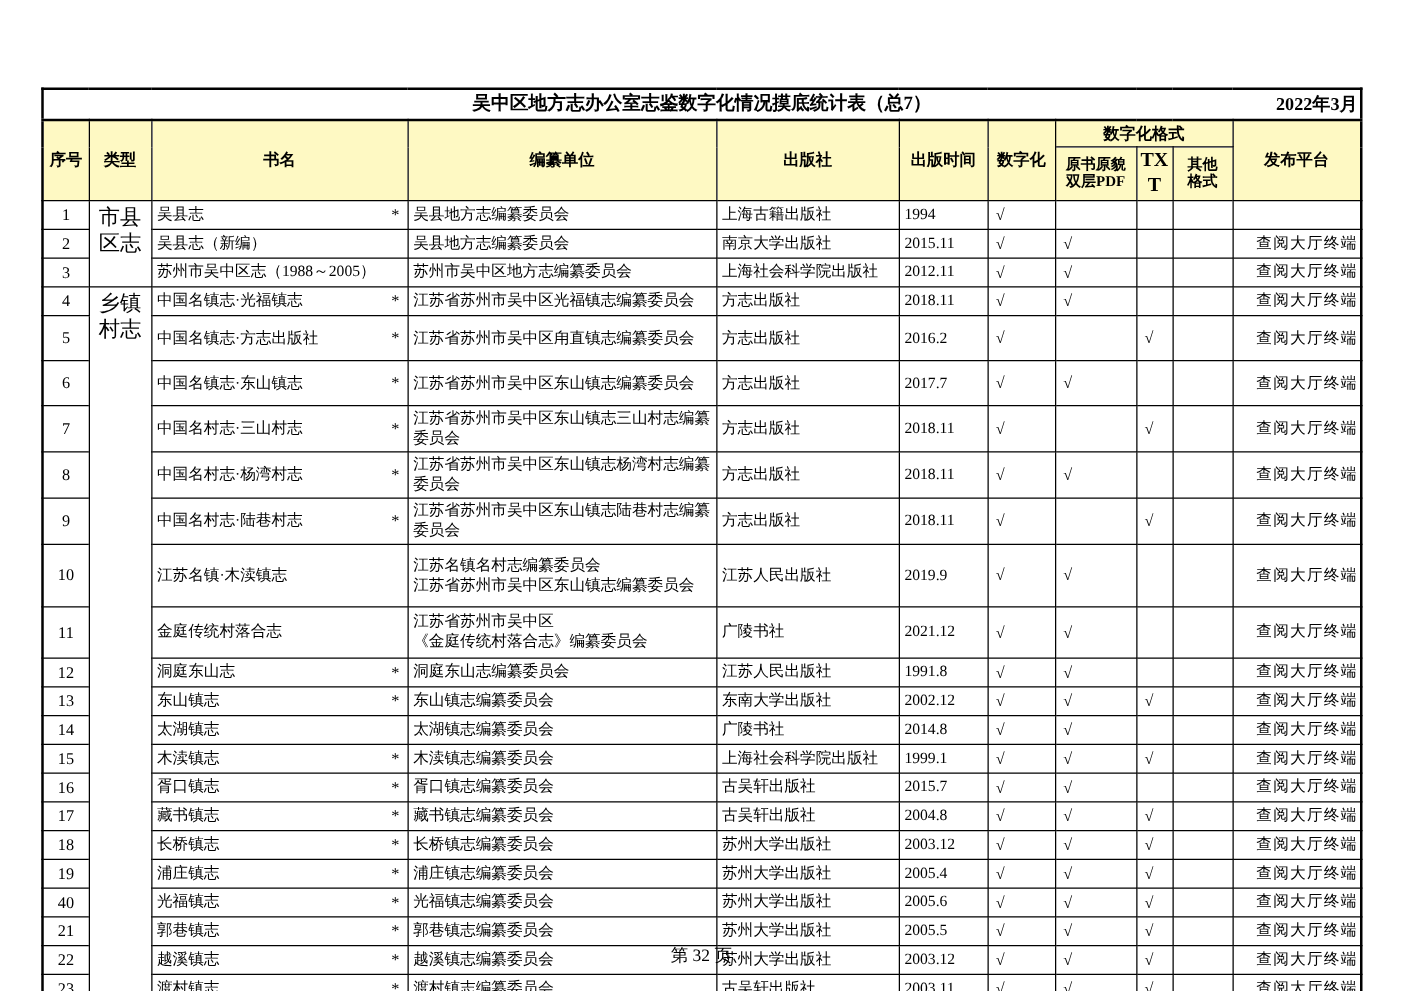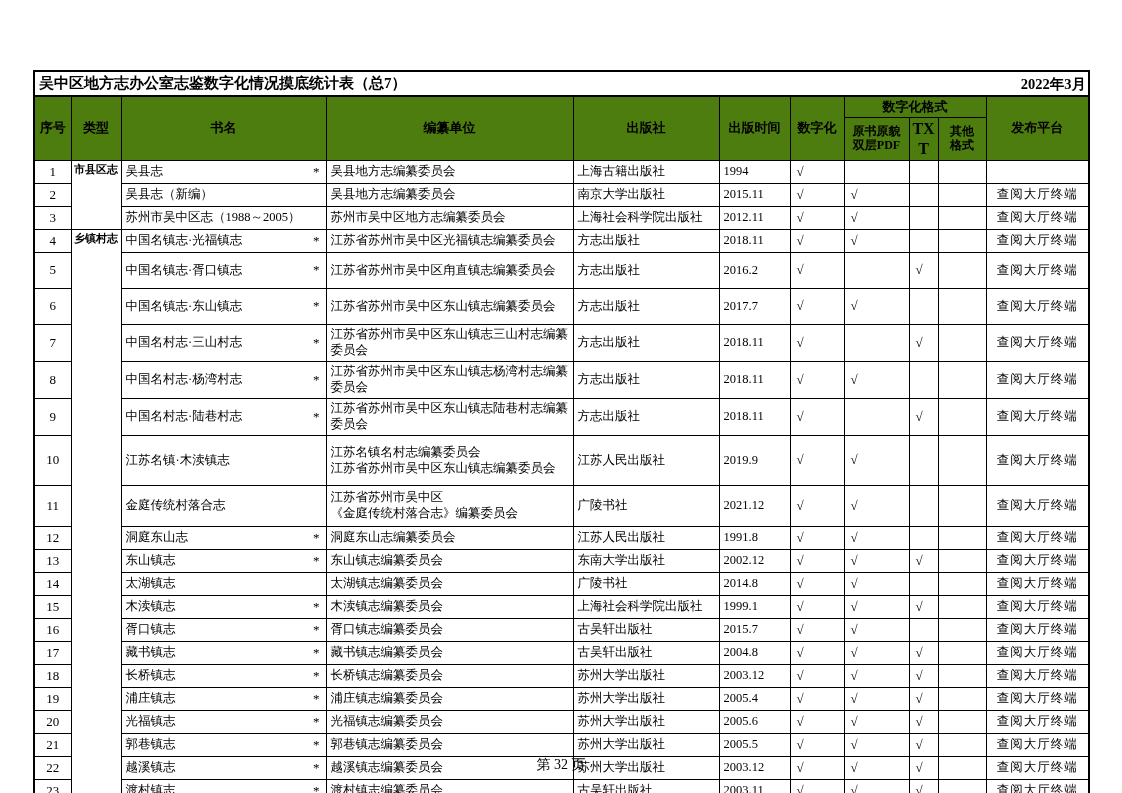--- a/index.html
+++ b/index.html
@@ -19,52 +19,52 @@
     font-size:12.5px;
     overflow:hidden;
     vertical-align:middle;
     line-height:1.25;
     word-break:break-all;
   }
   
   .title-row td{
     border-bottom:2.5px solid #000;
     height:21px;position:relative;
-    text-align:left;font-weight:bold;font-size:15px;
+    text-align:center;font-weight:bold;font-size:15px;
   }
   .title-date{
     position:absolute;right:2px;top:50%;transform:translateY(-50%);
     font-size:14.5px;font-weight:bold;white-space:nowrap;
   }
   
   thead th{
     text-align:center;font-weight:bold;font-size:13px;
-    padding:1px 2px;background:#4d7c0f;
+    padding:1px 2px;background:#fef9c3;
   }
   thead tr.hrow1 th{height:18px;}
   thead tr.hrow2 th{height:37px;}
   thead .wrapcell{white-space:pre-line;font-size:12px;line-height:1.15;}
   thead tr.hrow2 th.txt-h{font-size:16px;}
   
   tbody td{height:20px;}
   tbody tr:nth-child(5) td,tbody tr:nth-child(6) td{height:33px;}
   tbody tr:nth-child(7) td,tbody tr:nth-child(8) td,tbody tr:nth-child(9) td{height:34px;}
   tbody tr:nth-child(10) td{height:47px;}
   tbody tr:nth-child(11) td{height:38px;}
   td.c-no{text-align:center;font-size:13px;padding:1px 1px;}
   td.c-type{
-    text-align:center;font-weight:bold;vertical-align:top;
-    padding:2px 0 0 0;font-size:11px;
+    text-align:center;font-weight:normal;vertical-align:top;
+    padding:2px 0 0 0;font-size:17px;
   }
   td.c-book{padding-right:6px;margin-left:45px;}
   td.c-book .bwrap{display:flex;justify-content:space-between;align-items:center;}
   td.c-book .star{font-size:13px;padding-left:4px;}
   td.c-comp{white-space:pre-line;}
   td.c-check{text-align:left;padding-left:6px;font-size:13px;}
-  td.c-plat{text-align:center;letter-spacing:1px;padding:1px 2px;}
+  td.c-plat{text-align:right;letter-spacing:1px;padding:1px 2px;}
   
   .footer{
     position:absolute;left:0;top:756px;width:1122px;
     text-align:center;font-size:14px;
   }
 </style>
 </head>
 <body>
 
 <div class="page">
@@ -174,21 +174,21 @@
           <td class="c-check">√</td>
           <td class="c-check">√</td>
           <td class="c-check"></td>
           <td class="c-check"></td>
           <td class="c-plat">查阅大厅终端</td>
         </tr>
         <tr>
           <td class="c-no">5</td>
           <td class="c-book">
             <span class="bwrap">
-              <span>中国名镇志·胥口镇志</span>
+              <span>中国名镇志·方志出版社</span>
               <span class="star">*</span>
             </span>
           </td>
           <td class="c-comp">江苏省苏州市吴中区甪直镇志编纂委员会</td>
           <td class="">方志出版社</td>
           <td class="">2016.2</td>
           <td class="c-check">√</td>
           <td class="c-check"></td>
           <td class="c-check">√</td>
           <td class="c-check"></td>
@@ -425,21 +425,21 @@
           <td class="c-comp">浦庄镇志编纂委员会</td>
           <td class="">苏州大学出版社</td>
           <td class="">2005.4</td>
           <td class="c-check">√</td>
           <td class="c-check">√</td>
           <td class="c-check">√</td>
           <td class="c-check"></td>
           <td class="c-plat">查阅大厅终端</td>
         </tr>
         <tr>
-          <td class="c-no">20</td>
+          <td class="c-no">40</td>
           <td class="c-book">
             <span class="bwrap">
               <span>光福镇志</span>
               <span class="star">*</span>
             </span>
           </td>
           <td class="c-comp">光福镇志编纂委员会</td>
           <td class="">苏州大学出版社</td>
           <td class="">2005.6</td>
           <td class="c-check">√</td>

